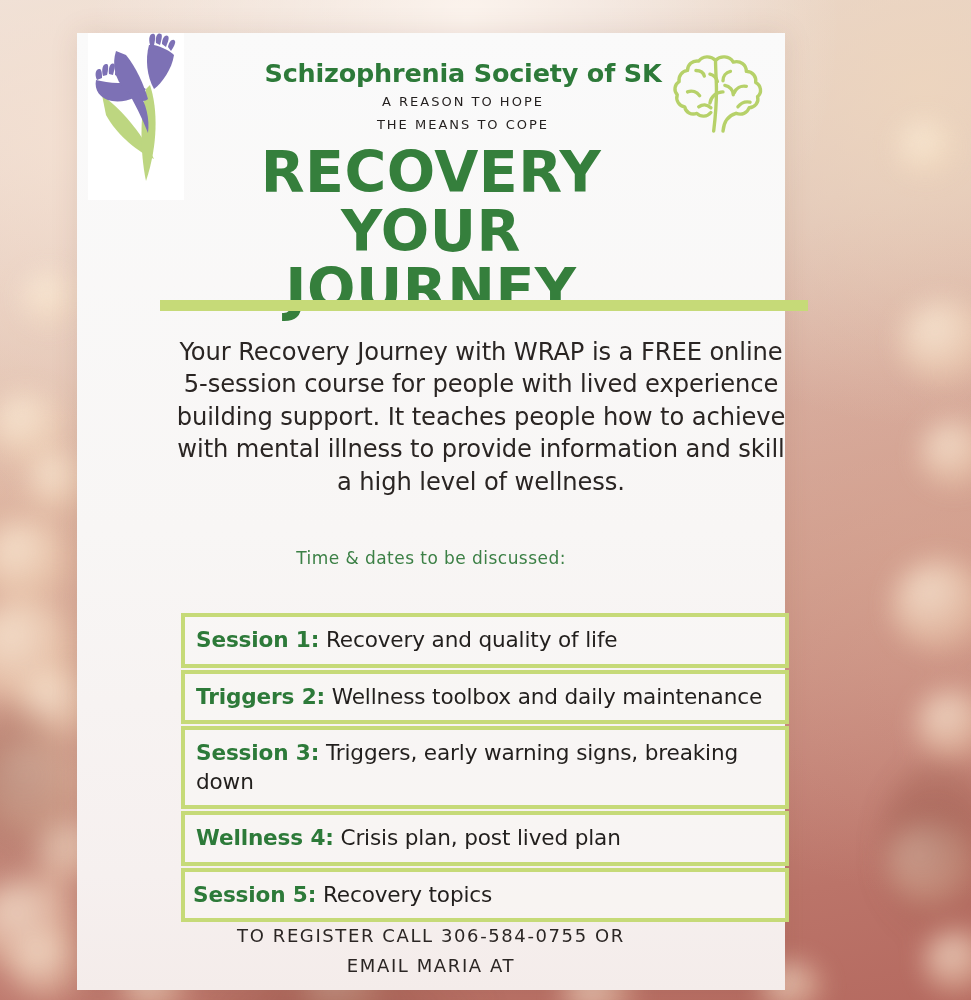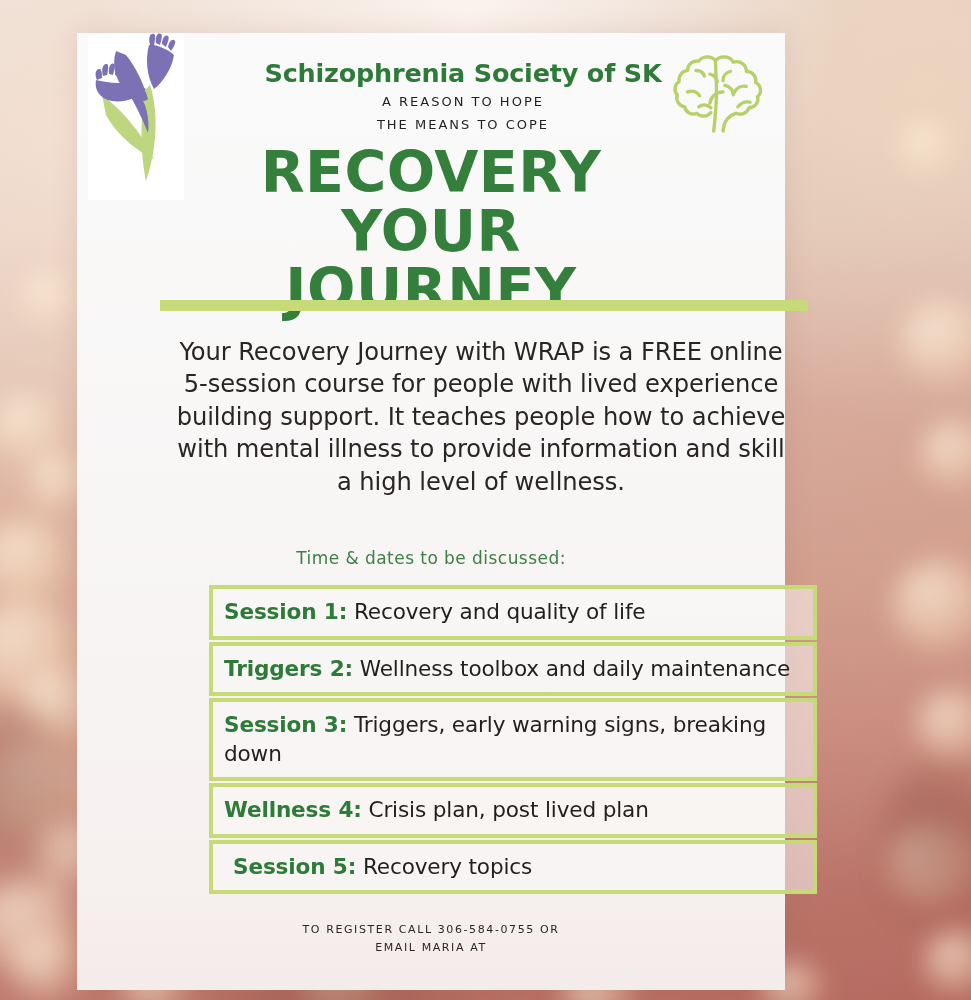--- a/index.html
+++ b/index.html
@@ -163,52 +163,51 @@
     color: #3c8046;
     font-family: "DejaVu Sans", sans-serif;
     font-size: 17px;
     letter-spacing: .45px;
   }
 
   
   .sessions {
     position: absolute;
     left: 104px;
-    top: 552px;
+    top: 580px;
     width: 608px;
-    margin-left: 28px;
   }
   .session-box {
     border: 4px solid #c6da78;
     background: rgba(250,248,246,.55);
     padding: 9px 0 9px 11px;
     margin-bottom: 2px;
     font-family: "DejaVu Sans", sans-serif;
     font-size: 21.6px;
     color: #221f1d;
     line-height: 1.32;
     letter-spacing: -.15px;
   }
   .session-box:last-child { margin-bottom: 0; }
-  .session-box.indent { padding-left: 20px; }
+  .session-box.indent { padding-left: 8px; }
   .session-label {
     color: #2d7a39;
     font-weight: bold;
   }
 
   
   .footer {
     position: absolute;
     left: 0;
     top: 888px;
     width: 100%;
     text-align: center;
     color: #2b2624;
     font-family: "DejaVu Sans", sans-serif;
-    font-size: 11px;
+    font-size: 18px;
     letter-spacing: 1.6px;
     line-height: 1.64;
   }
   .footer .line { display: block; }
 </style>
 </head>
 <body>
 
 <div class="bg"></div>
 

